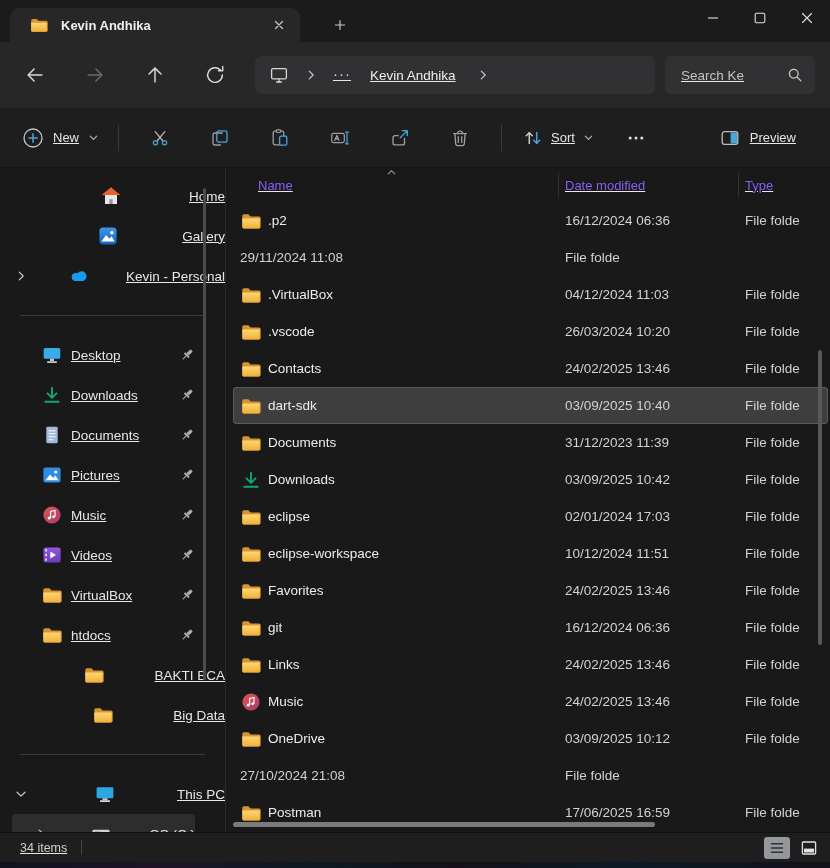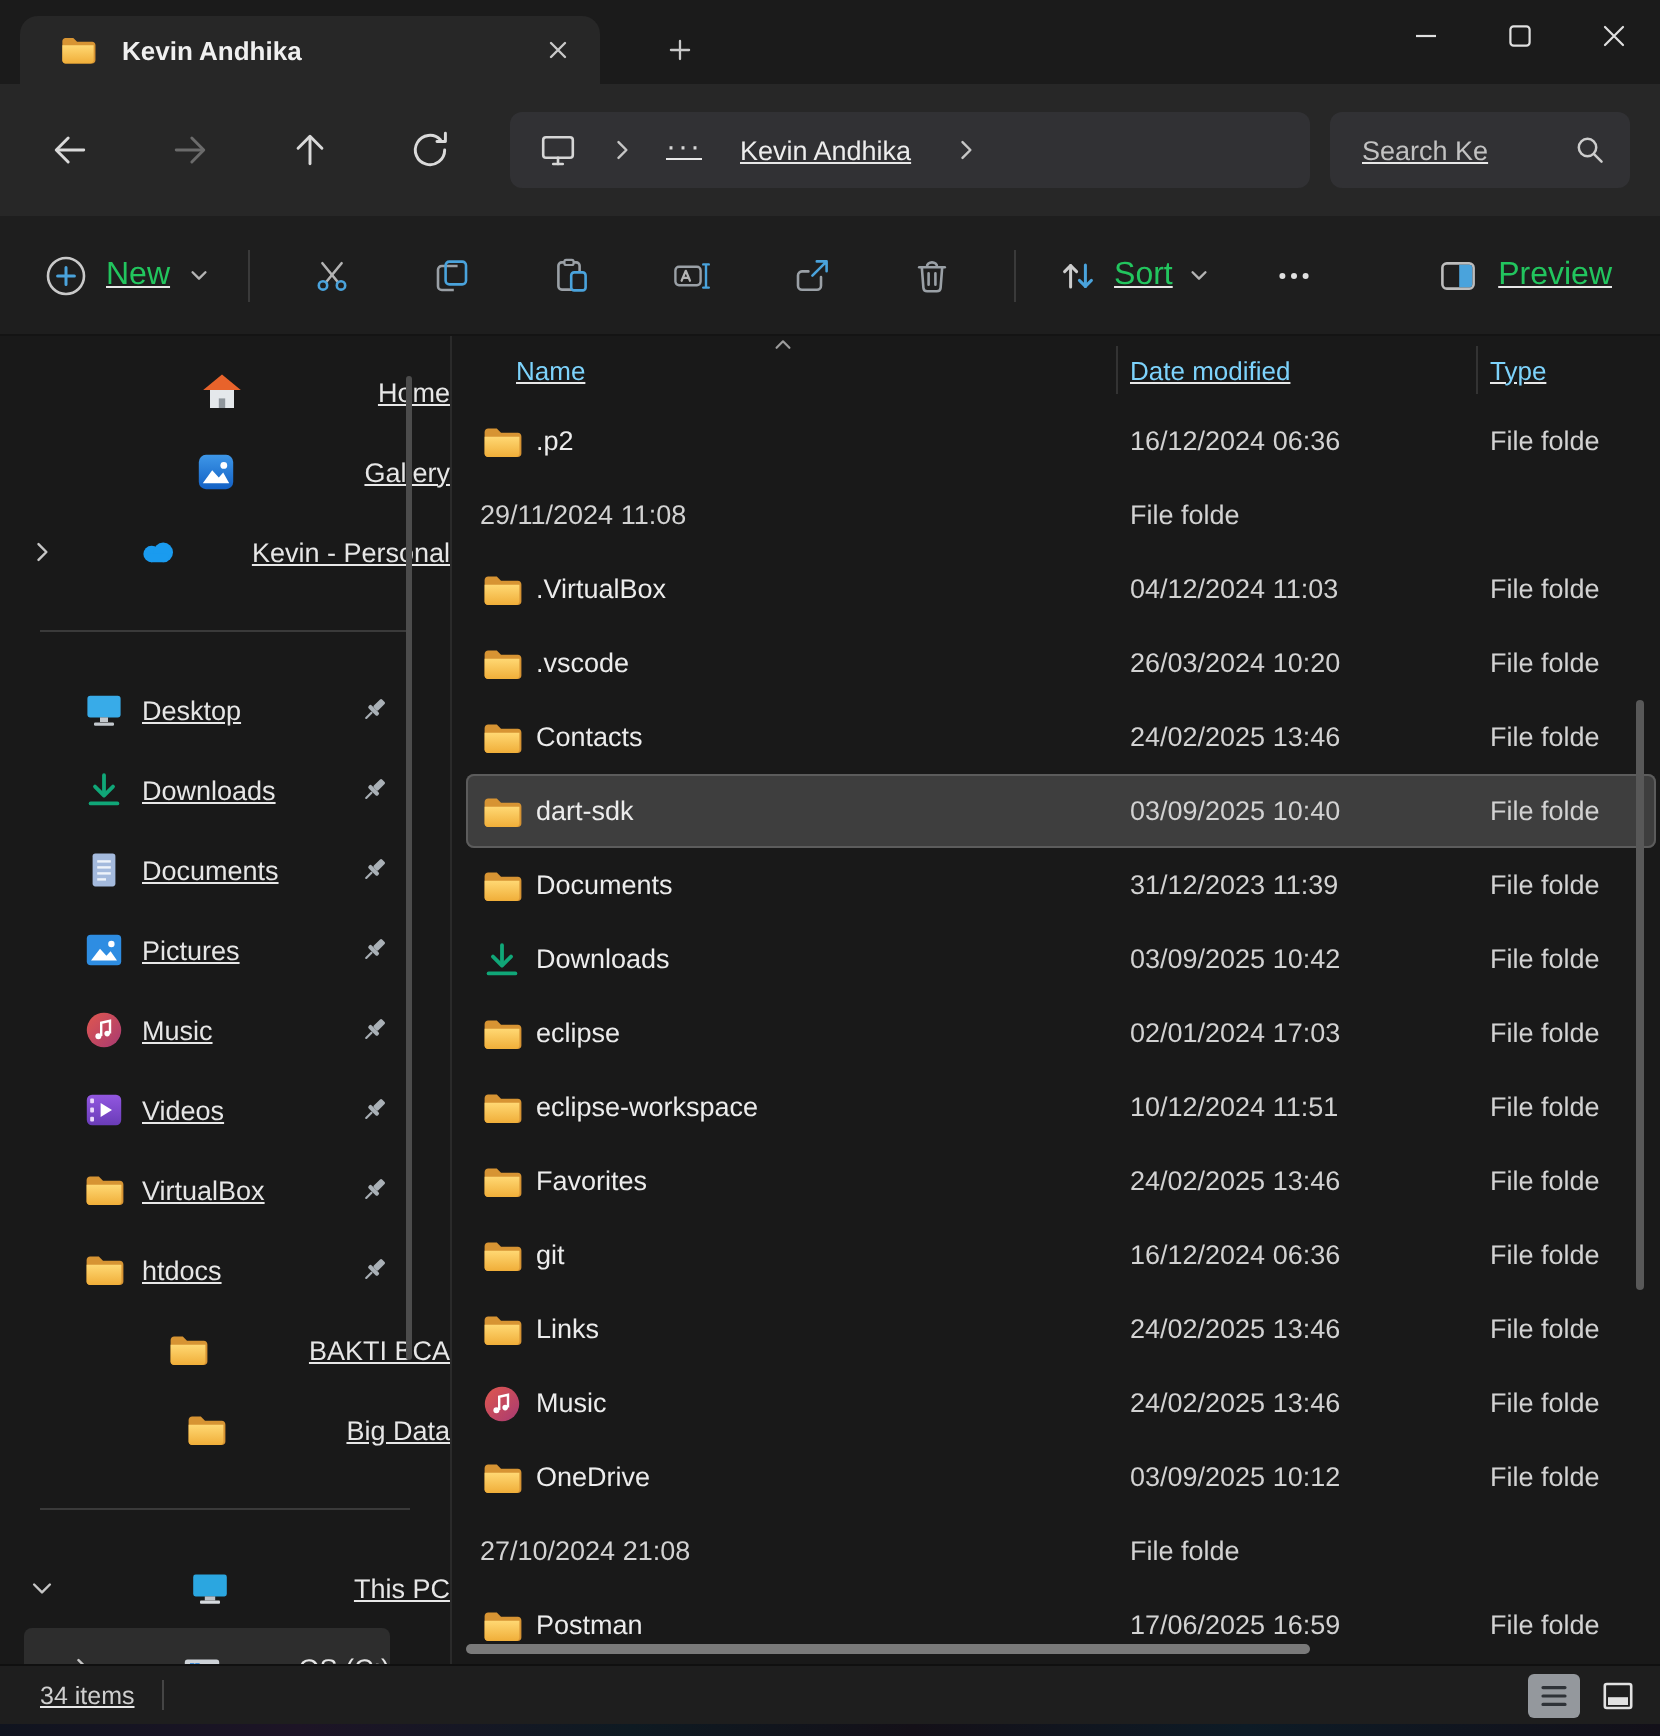--- a/index.html
+++ b/index.html
@@ -23,40 +23,40 @@
   .bc-gap{width:15px;flex:none;}
   .bc-ellipsis{font-size:15px;letter-spacing:1px;color:#d6d6d6;transform:translateY(-2px);}
   .bc-label{font-size:13.5px;color:#ededed;white-space:nowrap;}
   .searchbox{width:150px;height:38px;background:#313134;border-radius:6px;display:flex;align-items:center;padding:0 12px 0 14px;box-sizing:border-box;margin-left:10px;flex:none;}
   .search-input{flex:1;min-width:0;background:transparent;border:none;outline:none;color:#cfcfcf;font-size:13.5px;font-family:inherit;}
   .search-input::placeholder{color:#c2c2c2;opacity:1;}
 
   
   .toolbar{height:60px;background:#1e1e1e;border-bottom:1px solid #141414;box-sizing:border-box;display:flex;align-items:center;padding:0 14px;}
   .tb-new{display:flex;align-items:center;gap:9px;height:38px;padding:0 8px;border-radius:5px;}
-  .tb-label{font-size:16px;color:#22c55e;}
+  .tb-label{font-size:13px;color:#e5e5e5;}
   .tb-sep{width:1px;height:26px;background:#3a3a3a;margin:0 11px;flex:none;}
   .tb-btn{width:44px;height:38px;margin:0 8px;display:flex;align-items:center;justify-content:center;border-radius:5px;}
   .tb-sort{display:flex;align-items:center;gap:8px;height:38px;padding:0 8px;margin-left:2px;border-radius:5px;}
   .tb-more{width:40px;height:38px;margin-left:14px;display:flex;align-items:center;justify-content:center;border-radius:5px;}
-  .tb-preview{margin-left:auto;margin-right:2px;display:flex;align-items:center;gap:10px;height:38px;padding:0 8px;border-radius:5px;}
+  .tb-preview{margin-left:auto;margin-right:12px;display:flex;align-items:center;gap:10px;height:38px;padding:0 8px;border-radius:5px;}
 
   
   .main{display:flex;height:664px;}
   .sidebar{width:226px;flex:none;border-right:1px solid #2a2a2a;box-sizing:border-box;padding-top:8px;position:relative;overflow:hidden;background:#191919;}
   .sb-item{height:40px;display:flex;align-items:center;padding-left:14px;border-radius:4px;justify-content:space-between;}
   .sb-chev{width:28px;flex:none;display:flex;align-items:center;}
   .sb-label{margin-left:9px;font-size:13.5px;color:#e6e6e6;white-space:nowrap;}
   .sb-pin{margin-left:auto;margin-right:30px;display:flex;}
   .sb-div{border-top:1px solid #3a3a3a;margin:19px 20px;}
   .sb-tree-child{margin:0 30px 0 12px;background:#2d2d2d;padding-left:22px;height:40px;}
   .sb-scroll{position:absolute;right:19px;top:20px;width:3px;height:492px;background:#4c4c4c;border-radius:2px;}
 
   .filelist{flex:1;position:relative;overflow:hidden;background:#191919;}
-  .listheader{position:relative;height:34px;display:grid;grid-template-columns:332px 180px 1fr;align-items:center;font-size:13px;color:#7dd3fc;}
+  .listheader{position:relative;height:34px;display:grid;grid-template-columns:332px 180px 1fr;align-items:center;font-size:13px;color:#8b5cf6;}
   .lh-c1{padding-left:32px;}
   .lh-c2,.lh-c3{padding-left:7px;}
   .lh-div{position:absolute;top:5px;width:1px;height:24px;background:#333;}
   .sort-carat{position:absolute;left:160px;top:-1px;width:12px;height:12px;}
   .rows{position:absolute;top:34px;left:0;right:0;bottom:0;overflow:hidden;}
   .row{height:37px;margin:0 2px 0 7px;display:grid;grid-template-columns:325px 180px 1fr;align-items:center;border-radius:4px;}
   .row.selected{background:#3e3e3e;box-shadow:inset 0 0 0 1px #5c5c5c;}
   .cell-name{display:flex;align-items:center;gap:7px;padding-left:8px;font-size:13.5px;color:#ececec;white-space:nowrap;overflow:hidden;}
   .cell{font-size:13.5px;color:#d2d2d2;padding-left:7px;white-space:nowrap;overflow:hidden;}
   .v-scroll{position:absolute;right:8px;top:182px;width:4px;height:295px;background:#585858;border-radius:2px;}

